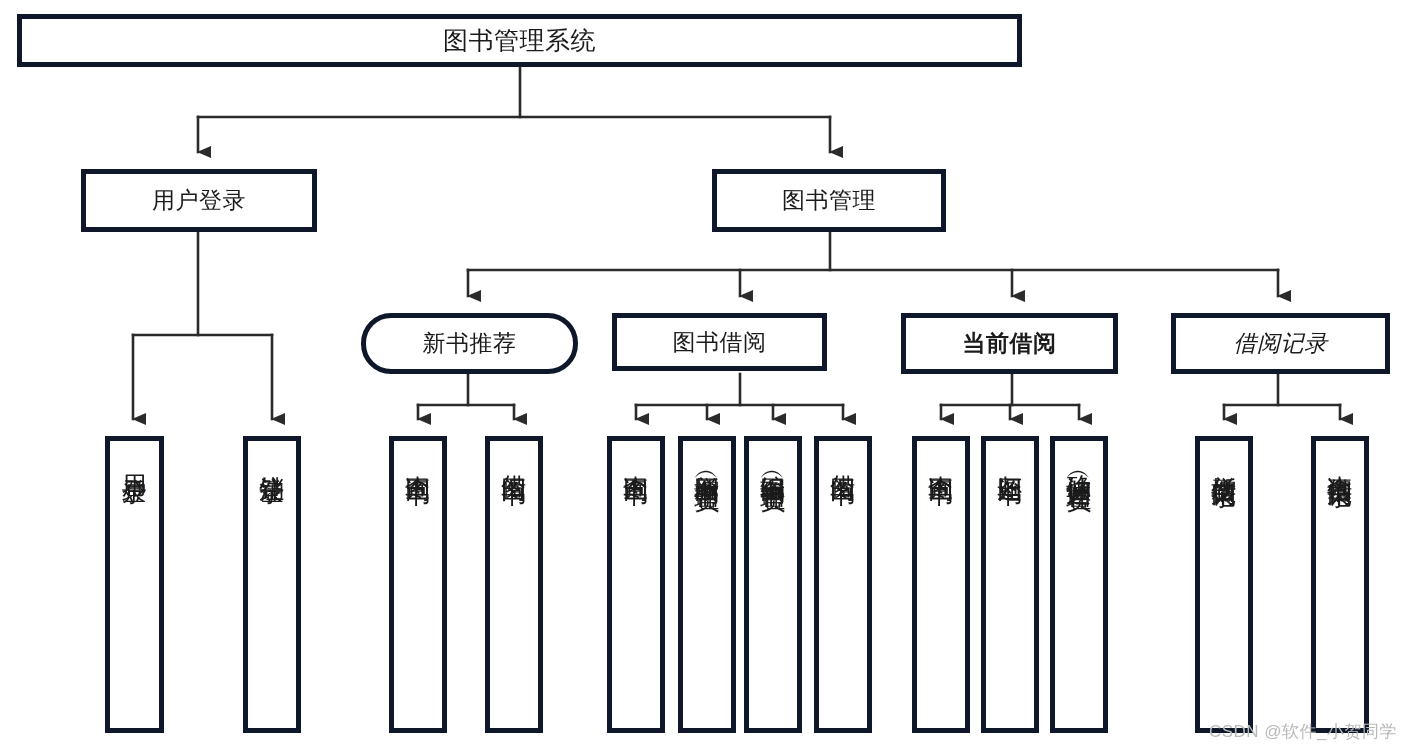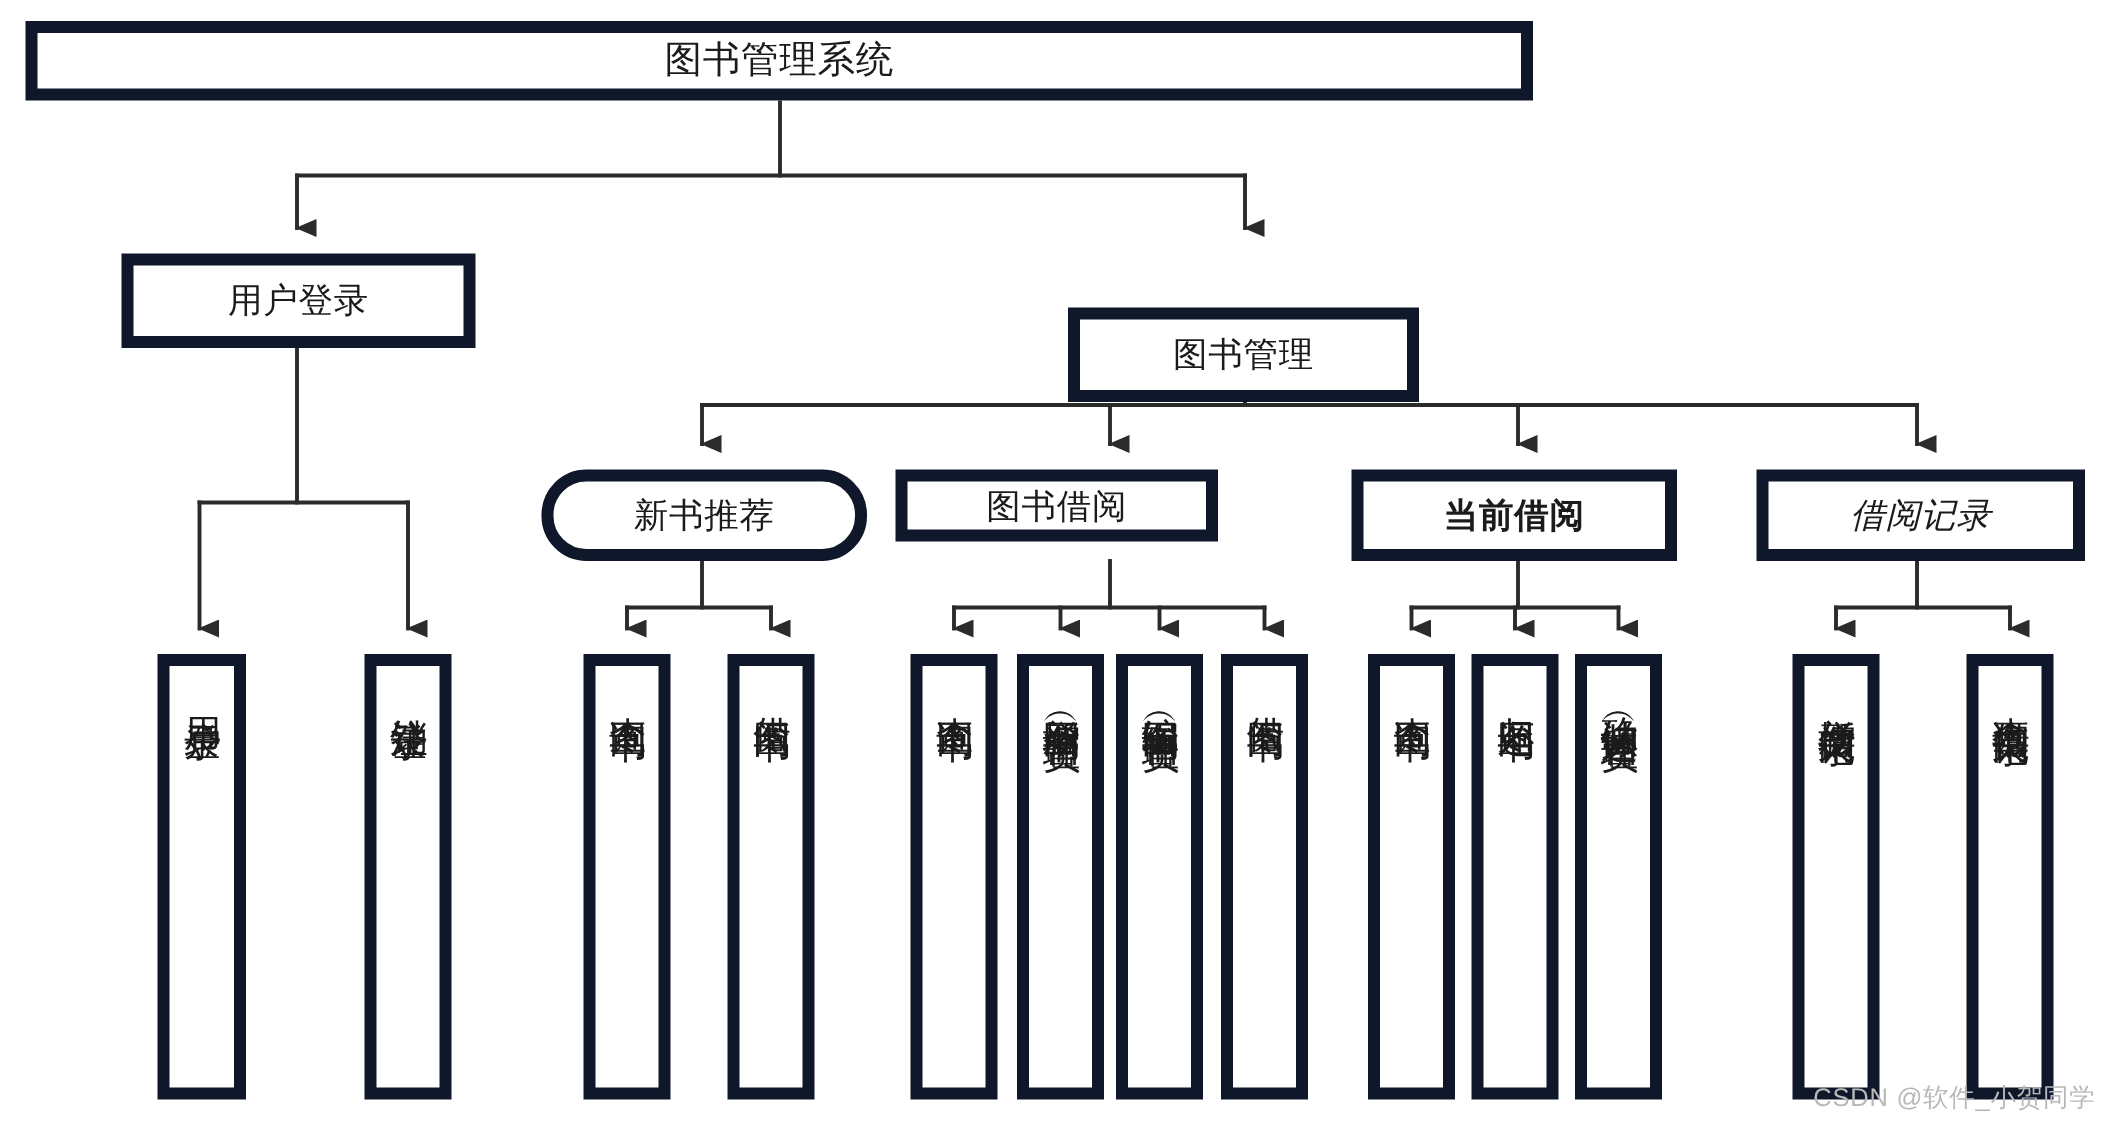--- a/index.html
+++ b/index.html
@@ -20,21 +20,21 @@
   #edges {
     position: absolute;
     left: 0;
     top: 0;
     width: 1405px;
     height: 747px;
   }
   .node {
     position: absolute;
     box-sizing: border-box;
-    border: 8px solid #0f172a;
+    border: 5px solid #0f172a;
     background: #ffffff;
     display: flex;
     align-items: center;
     justify-content: center;
     color: #1b1b1b;
   }
   .node .lbl {
     display: block;
     text-align: center;
     line-height: 1.22;
@@ -124,28 +124,28 @@
     </g>
   </svg>
 
   <div class="node root horiz" style="left:17px; top:14px; width:1005px; height:53px;">
     <span class="lbl">图书管理系统</span>
   </div>
 
   <div class="node horiz" style="left:81px; top:169px; width:236px; height:63px;">
     <span class="lbl">用户登录</span>
   </div>
-  <div class="node horiz" style="left:712px; top:169px; width:234px; height:63px;margin-top:36px;">
+  <div class="node horiz" style="left:712px; top:169px; width:234px; height:63px;">
     <span class="lbl">图书管理</span>
   </div>
 
   <div class="node horiz" style="left:361px; top:313px; width:217px; height:61px;border-radius:30px;">
     <span class="lbl">新书推荐</span>
   </div>
-  <div class="node horiz" style="left:597px; top:313px; width:215px; height:48px;">
+  <div class="node horiz" style="left:612px; top:313px; width:215px; height:58px;">
     <span class="lbl">图书借阅</span>
   </div>
   <div class="node horiz" style="left:901px; top:313px; width:217px; height:61px;font-weight:bold;">
     <span class="lbl">当前借阅</span>
   </div>
   <div class="node horiz" style="left:1171px; top:313px; width:219px; height:61px;font-style:italic;">
     <span class="lbl">借阅记录</span>
   </div>
 
   <div class="node vert" style="left:105px; top:436px; width:59px; height:297px;">

